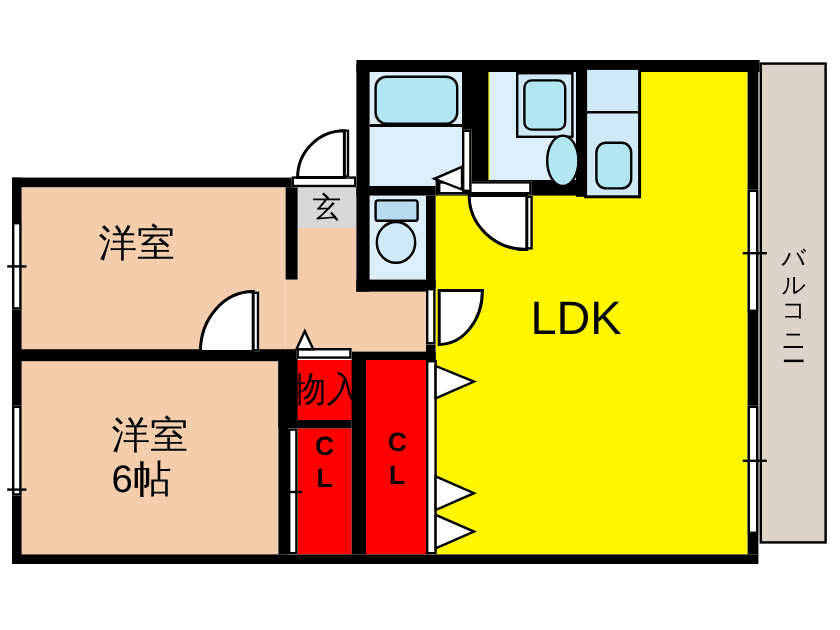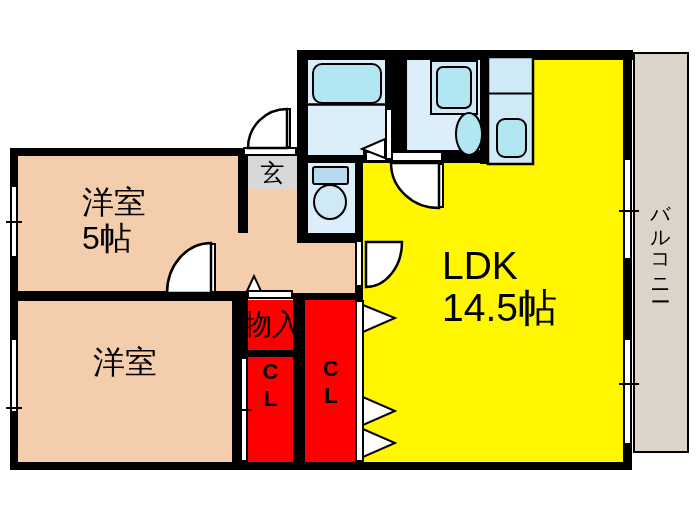--- a/index.html
+++ b/index.html
@@ -106,28 +106,27 @@
 
     <line x1="6" y1="222" x2="22" y2="222" stroke="#000" stroke-width="2"></line>
     <line x1="6" y1="408" x2="22" y2="408" stroke="#000" stroke-width="2"></line>
     <line x1="236" y1="410" x2="252" y2="410" stroke="#000" stroke-width="2"></line>
     <line x1="619" y1="211" x2="639" y2="211" stroke="#000" stroke-width="2"></line>
     <line x1="619" y1="384" x2="639" y2="384" stroke="#000" stroke-width="2"></line>
   </svg>
 
   <div class="lbl" style="left:82px;top:184px;font-size:32px;line-height:36px;">
     <span class="ln">洋室</span>
-    <span class="ln">5帖</span>
   </div>
   <div class="lbl" style="left:93px;top:344px;font-size:32px;line-height:37px;">
     <span class="ln">洋室</span>
+    <span class="ln">6帖</span>
   </div>
   <div class="lbl" style="left:442px;top:245px;font-size:39px;line-height:42px;">
     <span class="ln">LDK</span>
-    <span class="ln">14.5帖</span>
   </div>
   <div class="lbl center" style="left:248px;top:156px;width:49px;height:34px;font-size:24px;">
     <span>玄</span>
   </div>
   <div class="lbl center" style="left:247px;top:300px;width:50px;height:50px;font-size:29px;">
     <span>物入</span>
   </div>
   <div class="lbl" style="left:248px;top:358px;width:45px;font-size:22px;line-height:27px;font-weight:bold;text-align:center;">
     <span class="ln">C</span>
     <span class="ln">L</span>

